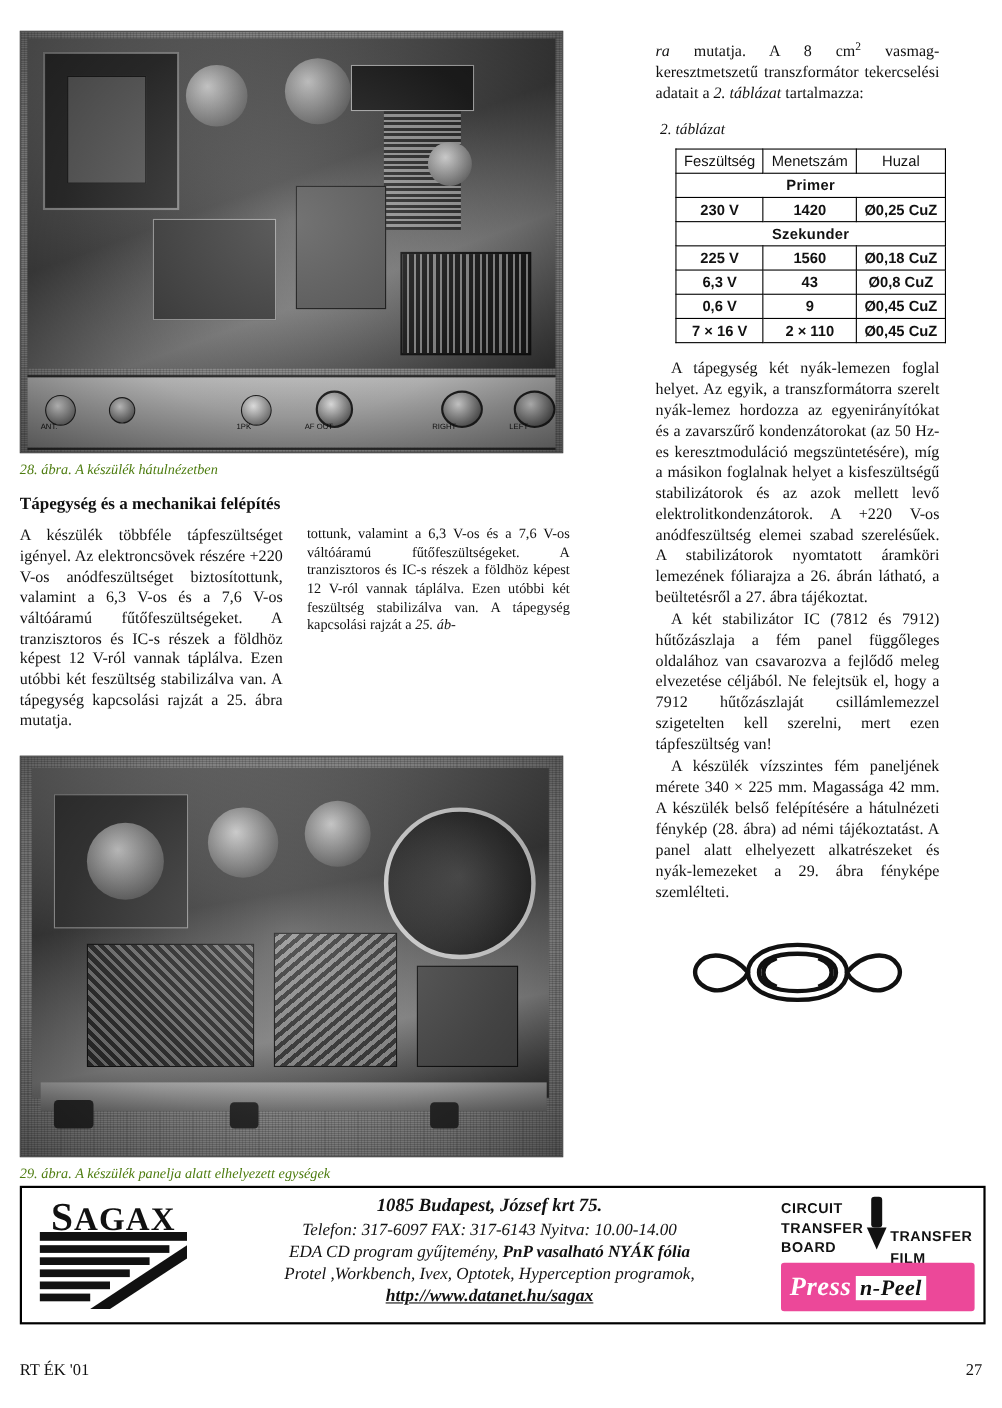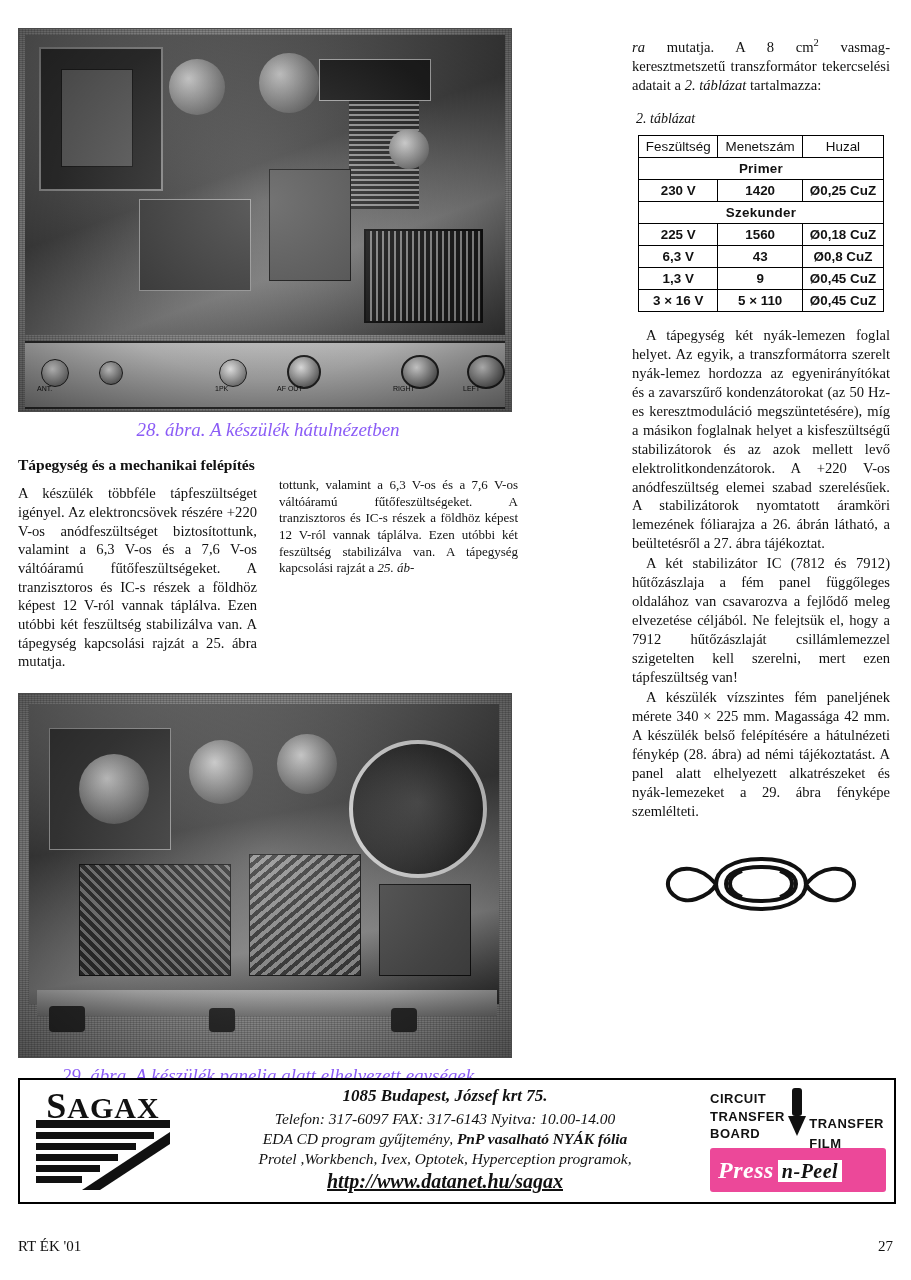--- a/index.html
+++ b/index.html
@@ -24,21 +24,21 @@
 
   
   .col-left {
     position: absolute;
     left: 18px;
     top: 28px;
     width: 500px;
   }
   .col-right {
     position: absolute;
-    left: 632px;
+    left: 596px;
     top: 36px;
     width: 258px;
   }
 
   
   .photo {
     position: relative;
     background: #8a8a8a;
     overflow: hidden;
     border: 1px solid #4a4a4a;
@@ -59,25 +59,25 @@
       repeating-linear-gradient(90deg, rgba(0,0,0,0.18) 0px, rgba(0,0,0,0.18) 1px, rgba(255,255,255,0.10) 1px, rgba(255,255,255,0.10) 3px);
     opacity: .55;
   }
   .photo .vig {
     position: absolute;
     inset: 0;
     background: radial-gradient(ellipse at 50% 45%, rgba(255,255,255,0.18) 0%, rgba(0,0,0,0.15) 60%, rgba(0,0,0,0.45) 100%);
   }
   .blob { position: absolute; }
   .caption {
-    text-align: center;
+    text-align: left;
     font-style: italic;
-    font-size: 19px;
+    font-size: 13px;
     margin-top: 7px;
-    color: #8b5cf6;
+    color: #4d7c0f;
   }
 
   
   .subhead {
     font-size: 15.5px;
     font-weight: bold;
     line-height: 1.25;
     margin: 0 0 10px 0;
   }
   .twocol {
@@ -110,21 +110,21 @@
   .tbl-title {
     font-style: italic;
     font-size: 14px;
     margin: 16px 0 8px 4px;
   }
 
   
   table.wind {
     border-collapse: collapse;
     width: 246px;
-    margin-left: 6px;
+    margin-left: 18px;
     font-size: 13.4px;
     font-family: "Liberation Sans", sans-serif;
   }
   table.wind td, table.wind th {
     border: 1px solid #000;
     padding: 3px 2px;
     text-align: center;
     font-weight: bold;
   }
   table.wind th { font-weight: normal; }
@@ -189,21 +189,21 @@
     font-size: 17px;
     margin-bottom: 3px;
   }
   .ad-center .line {
     font-size: 15.5px;
     line-height: 1.30;
   }
   .ad-center .line b { font-weight: bold; }
   .ad-center .url {
     font-weight: bold;
-    font-size: 20px;
+    font-size: 16px;
     text-decoration: underline;
     margin-top: 1px;
   }
   .ad-right {
     position: absolute;
     right: 6px;
     top: 6px;
     width: 180px;
     height: 108px;
   }
@@ -364,27 +364,27 @@
           <td>225 V</td>
           <td>1560</td>
           <td>Ø0,18 CuZ</td>
         </tr>
         <tr>
           <td>6,3 V</td>
           <td>43</td>
           <td>Ø0,8 CuZ</td>
         </tr>
         <tr>
-          <td>1,3 V</td>
+          <td>0,6 V</td>
           <td>9</td>
           <td>Ø0,45 CuZ</td>
         </tr>
         <tr>
-          <td>3 × 16 V</td>
-          <td>5 × 110</td>
+          <td>7 × 16 V</td>
+          <td>2 × 110</td>
           <td>Ø0,45 CuZ</td>
         </tr>
       </tbody>
     </table>
 
     <div class="rtext after-tbl">
       <p>A tápegység két nyák-lemezen foglal helyet. Az egyik, a transzformátorra szerelt nyák-lemez hordozza az egyenirányítókat és a zavarszűrő kondenzátorokat (az 50 Hz-es keresztmoduláció megszüntetésére), míg a másikon foglalnak helyet a kisfeszültségű stabilizátorok és az azok mellett levő elektrolitkondenzátorok. A +220 V-os anódfeszültség elemei szabad szerelésűek. A stabilizátorok nyomtatott áramköri lemezének fóliarajza a 26. ábrán látható, a beültetésről a 27. ábra tájékoztat.</p>
       <p>A két stabilizátor IC (7812 és 7912) hűtőzászlaja a fém panel függőleges oldalához van csavarozva a fejlődő meleg elvezetése céljából. Ne felejtsük el, hogy a 7912 hűtőzászlaját csillámlemezzel szigetelten kell szerelni, mert ezen tápfeszültség van!</p>
       <p>A készülék vízszintes fém paneljének mérete 340 × 225 mm. Magassága 42 mm. A készülék belső felépítésére a hátulnézeti fénykép (28. ábra) ad némi tájékoztatást. A panel alatt elhelyezett alkatrészeket és nyák-lemezeket a 29. ábra fényképe szemlélteti.</p>
     </div>

